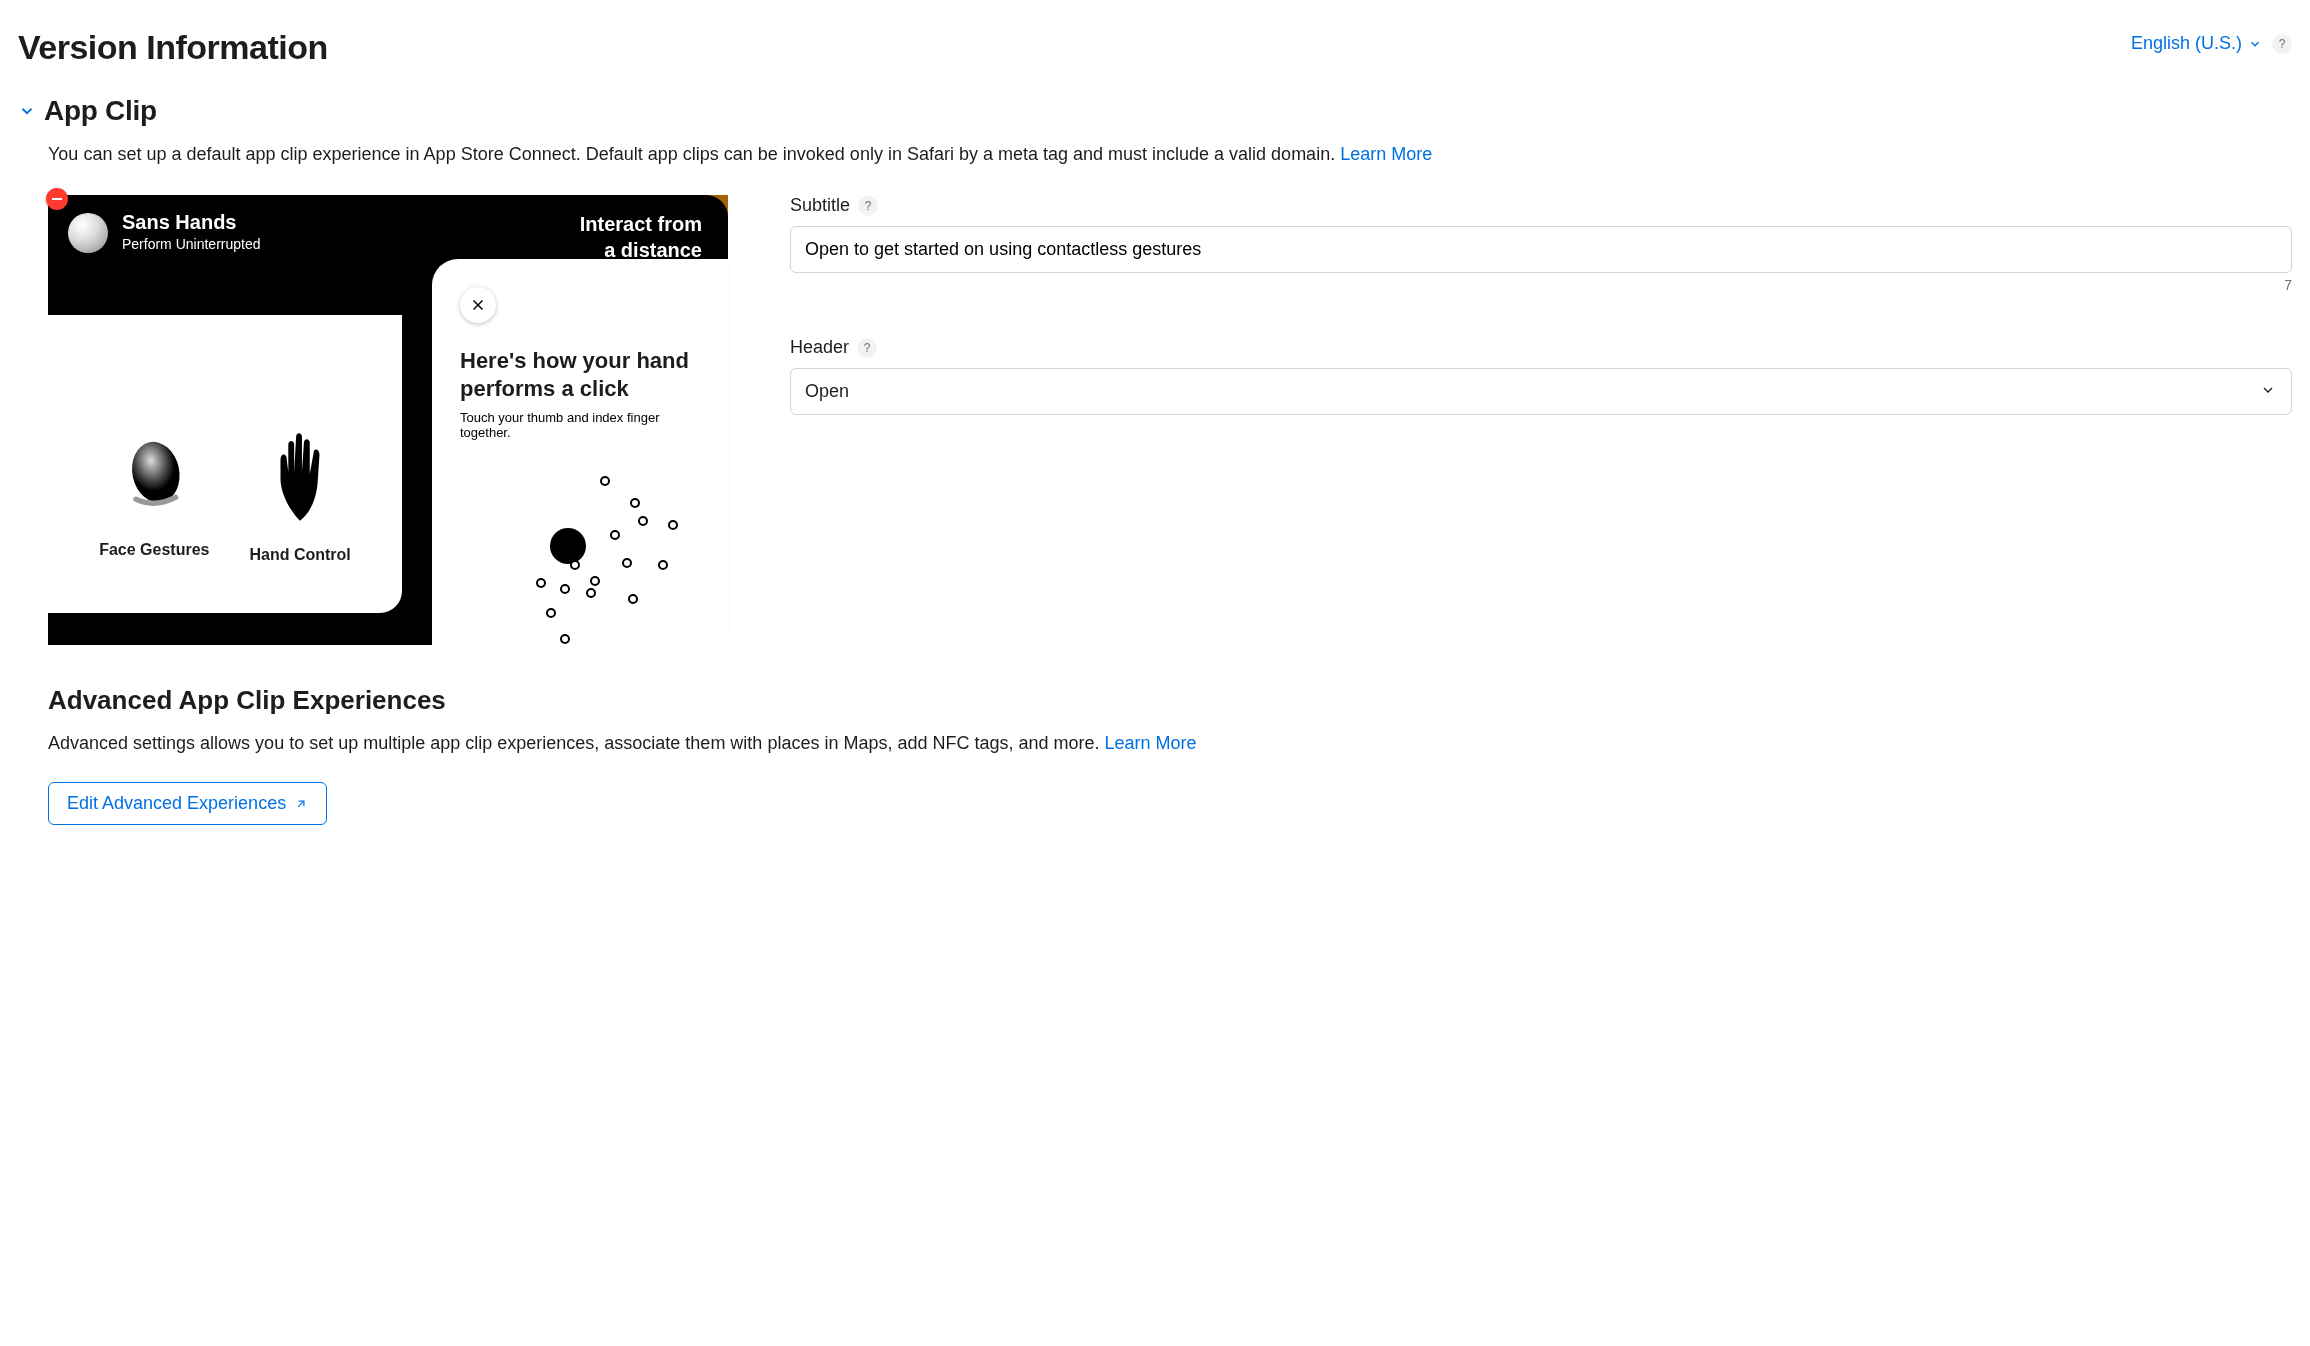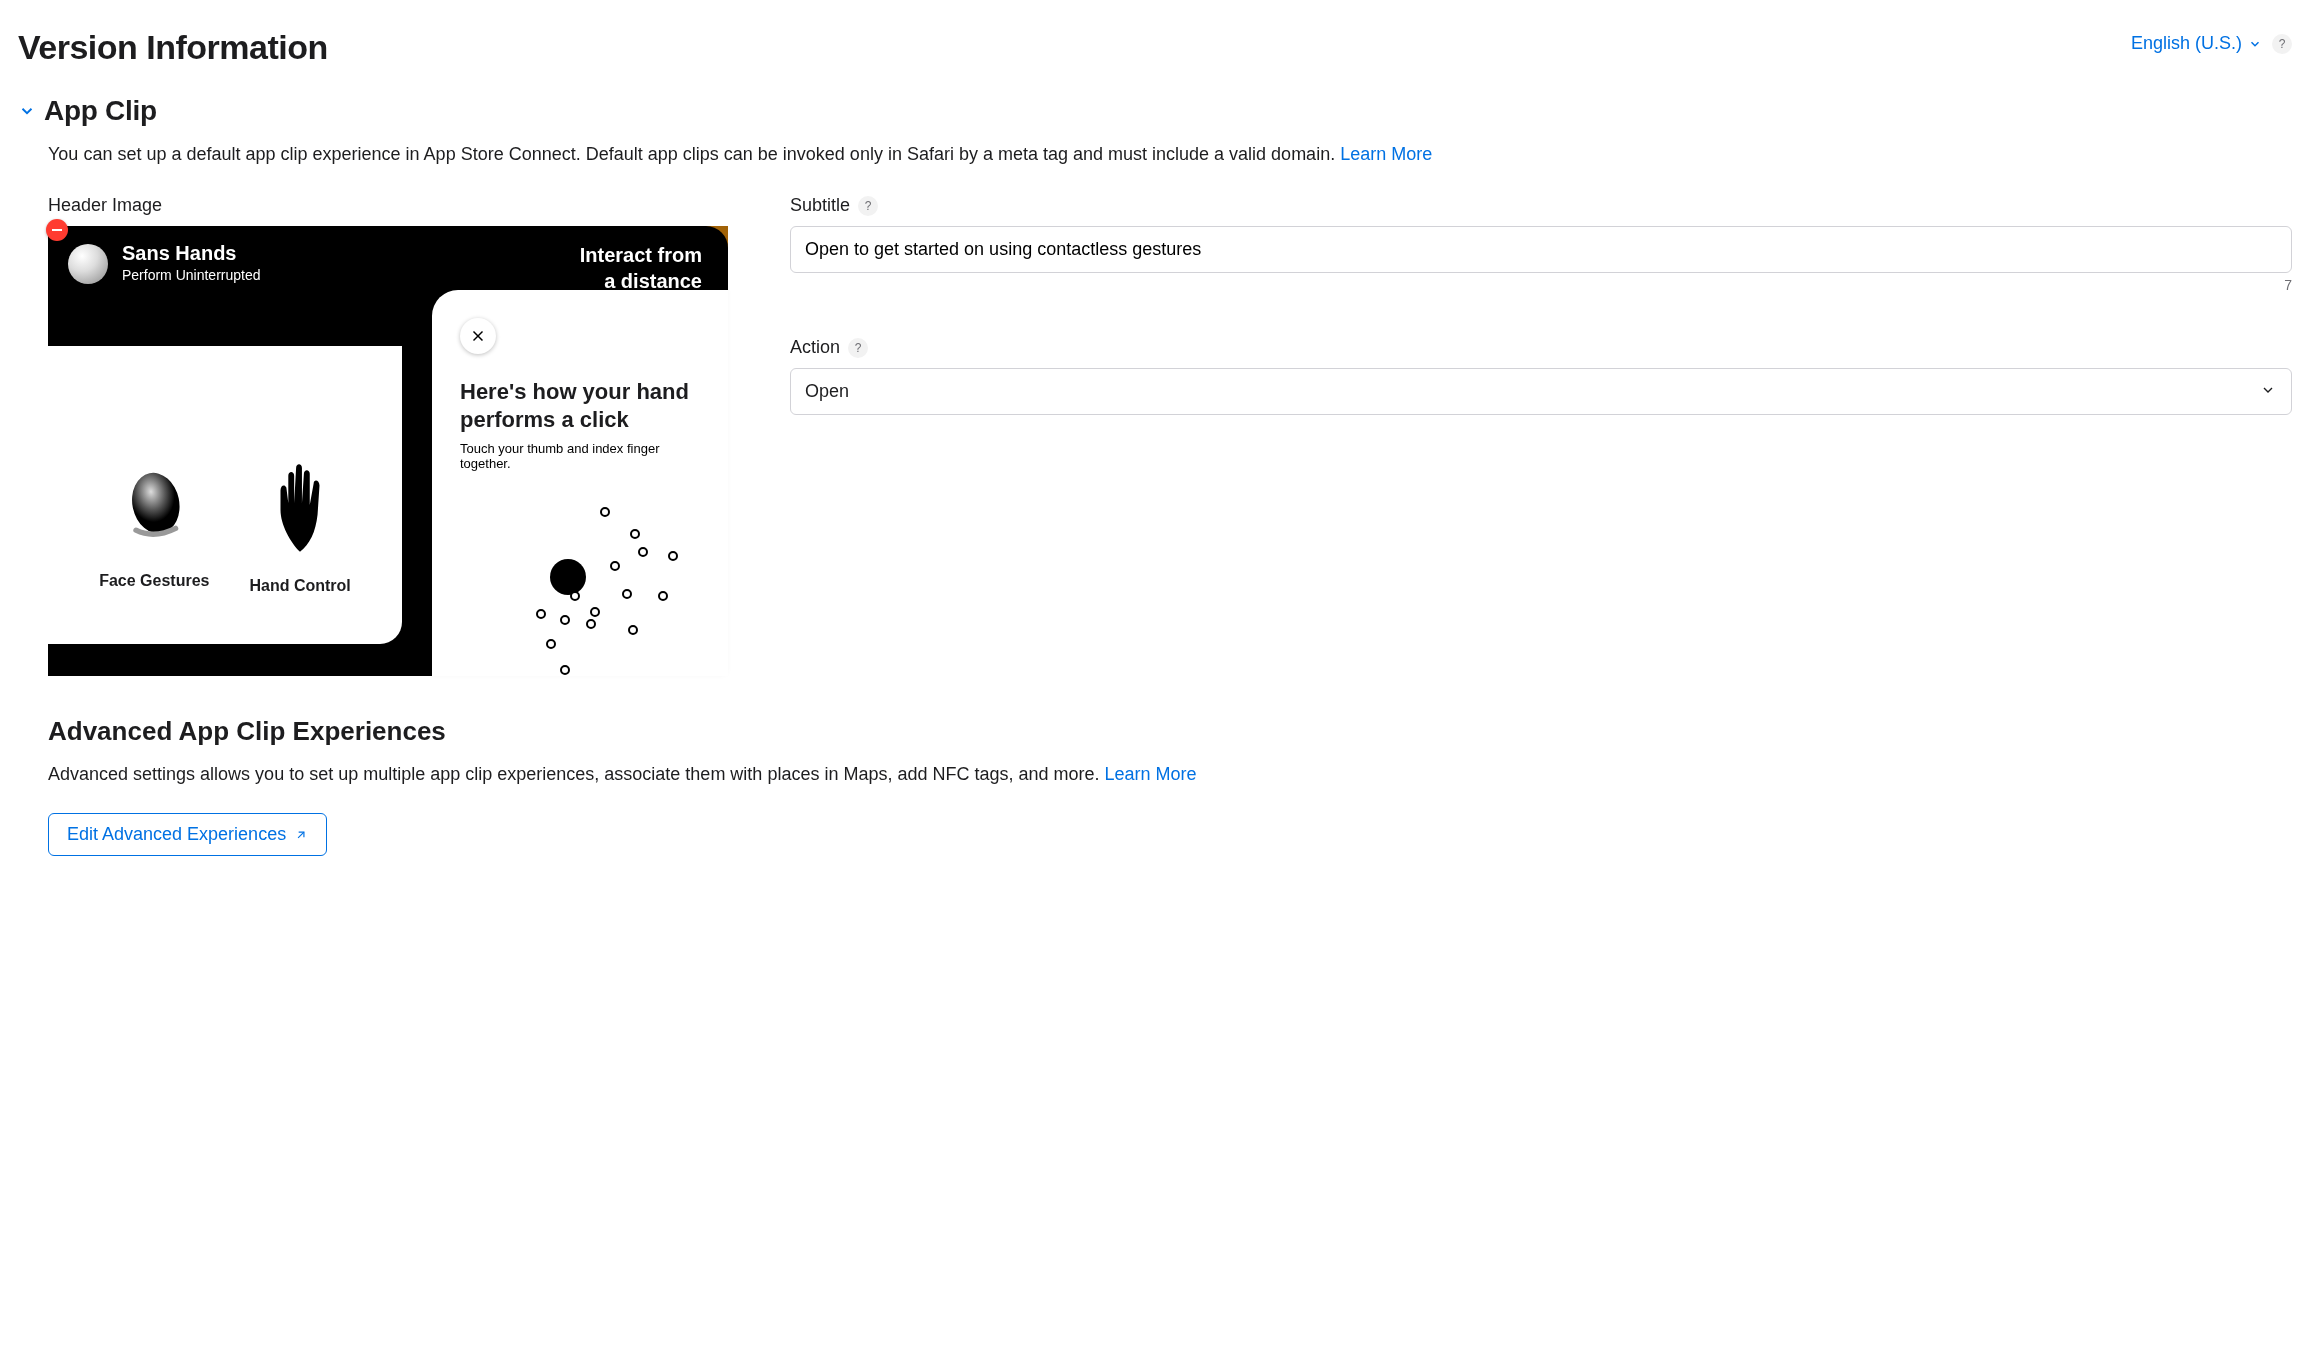--- a/index.html
+++ b/index.html
@@ -249,23 +249,20 @@
   </span>
   <h2 class="section-title">App Clip</h2>
 </div>
 
 <p class="description">
   <span>You can set up a default app clip experience in App Store Connect. Default app clips can be invoked only in Safari by a meta tag and must include a valid domain. </span><span class="link">Learn More</span>
 </p>
 
 <div class="two-col">
   <div class="left-col">
-    <div class="field-label-row">
-      <span class="field-label">Header Image</span>
-    </div>
     <div class="header-image-wrap">
       <div class="remove-badge"></div>
       <div class="preview">
         <div class="preview-top">
           <div class="app-id">
             <div class="app-icon"></div>
             <div>
               <div class="app-name">Sans Hands</div>
               <div class="app-sub">Perform Uninterrupted</div>
             </div>
@@ -335,21 +332,21 @@
     <div class="field-label-row">
       <span class="field-label">Subtitle</span>
       <span class="help-badge">?</span>
     </div>
     <input type="text" class="text-input" value="Open to get started on using contactless gestures" style="">
     <div class="char-count">7</div>
 
     <div style="height:44px;"></div>
 
     <div class="field-label-row">
-      <span class="field-label">Action</span>
+      <span class="field-label">Header</span>
       <span class="help-badge">?</span>
     </div>
     <div class="select-wrap">
       <div class="select">Open</div>
       <span class="select-chevron">
         <svg width="16" height="16" viewBox="0 0 24 24" fill="none" stroke="#1d1d1f" stroke-width="2">
             <polyline points="6 9 12 15 18 9"></polyline>
           </svg>
       </span>
     </div>

